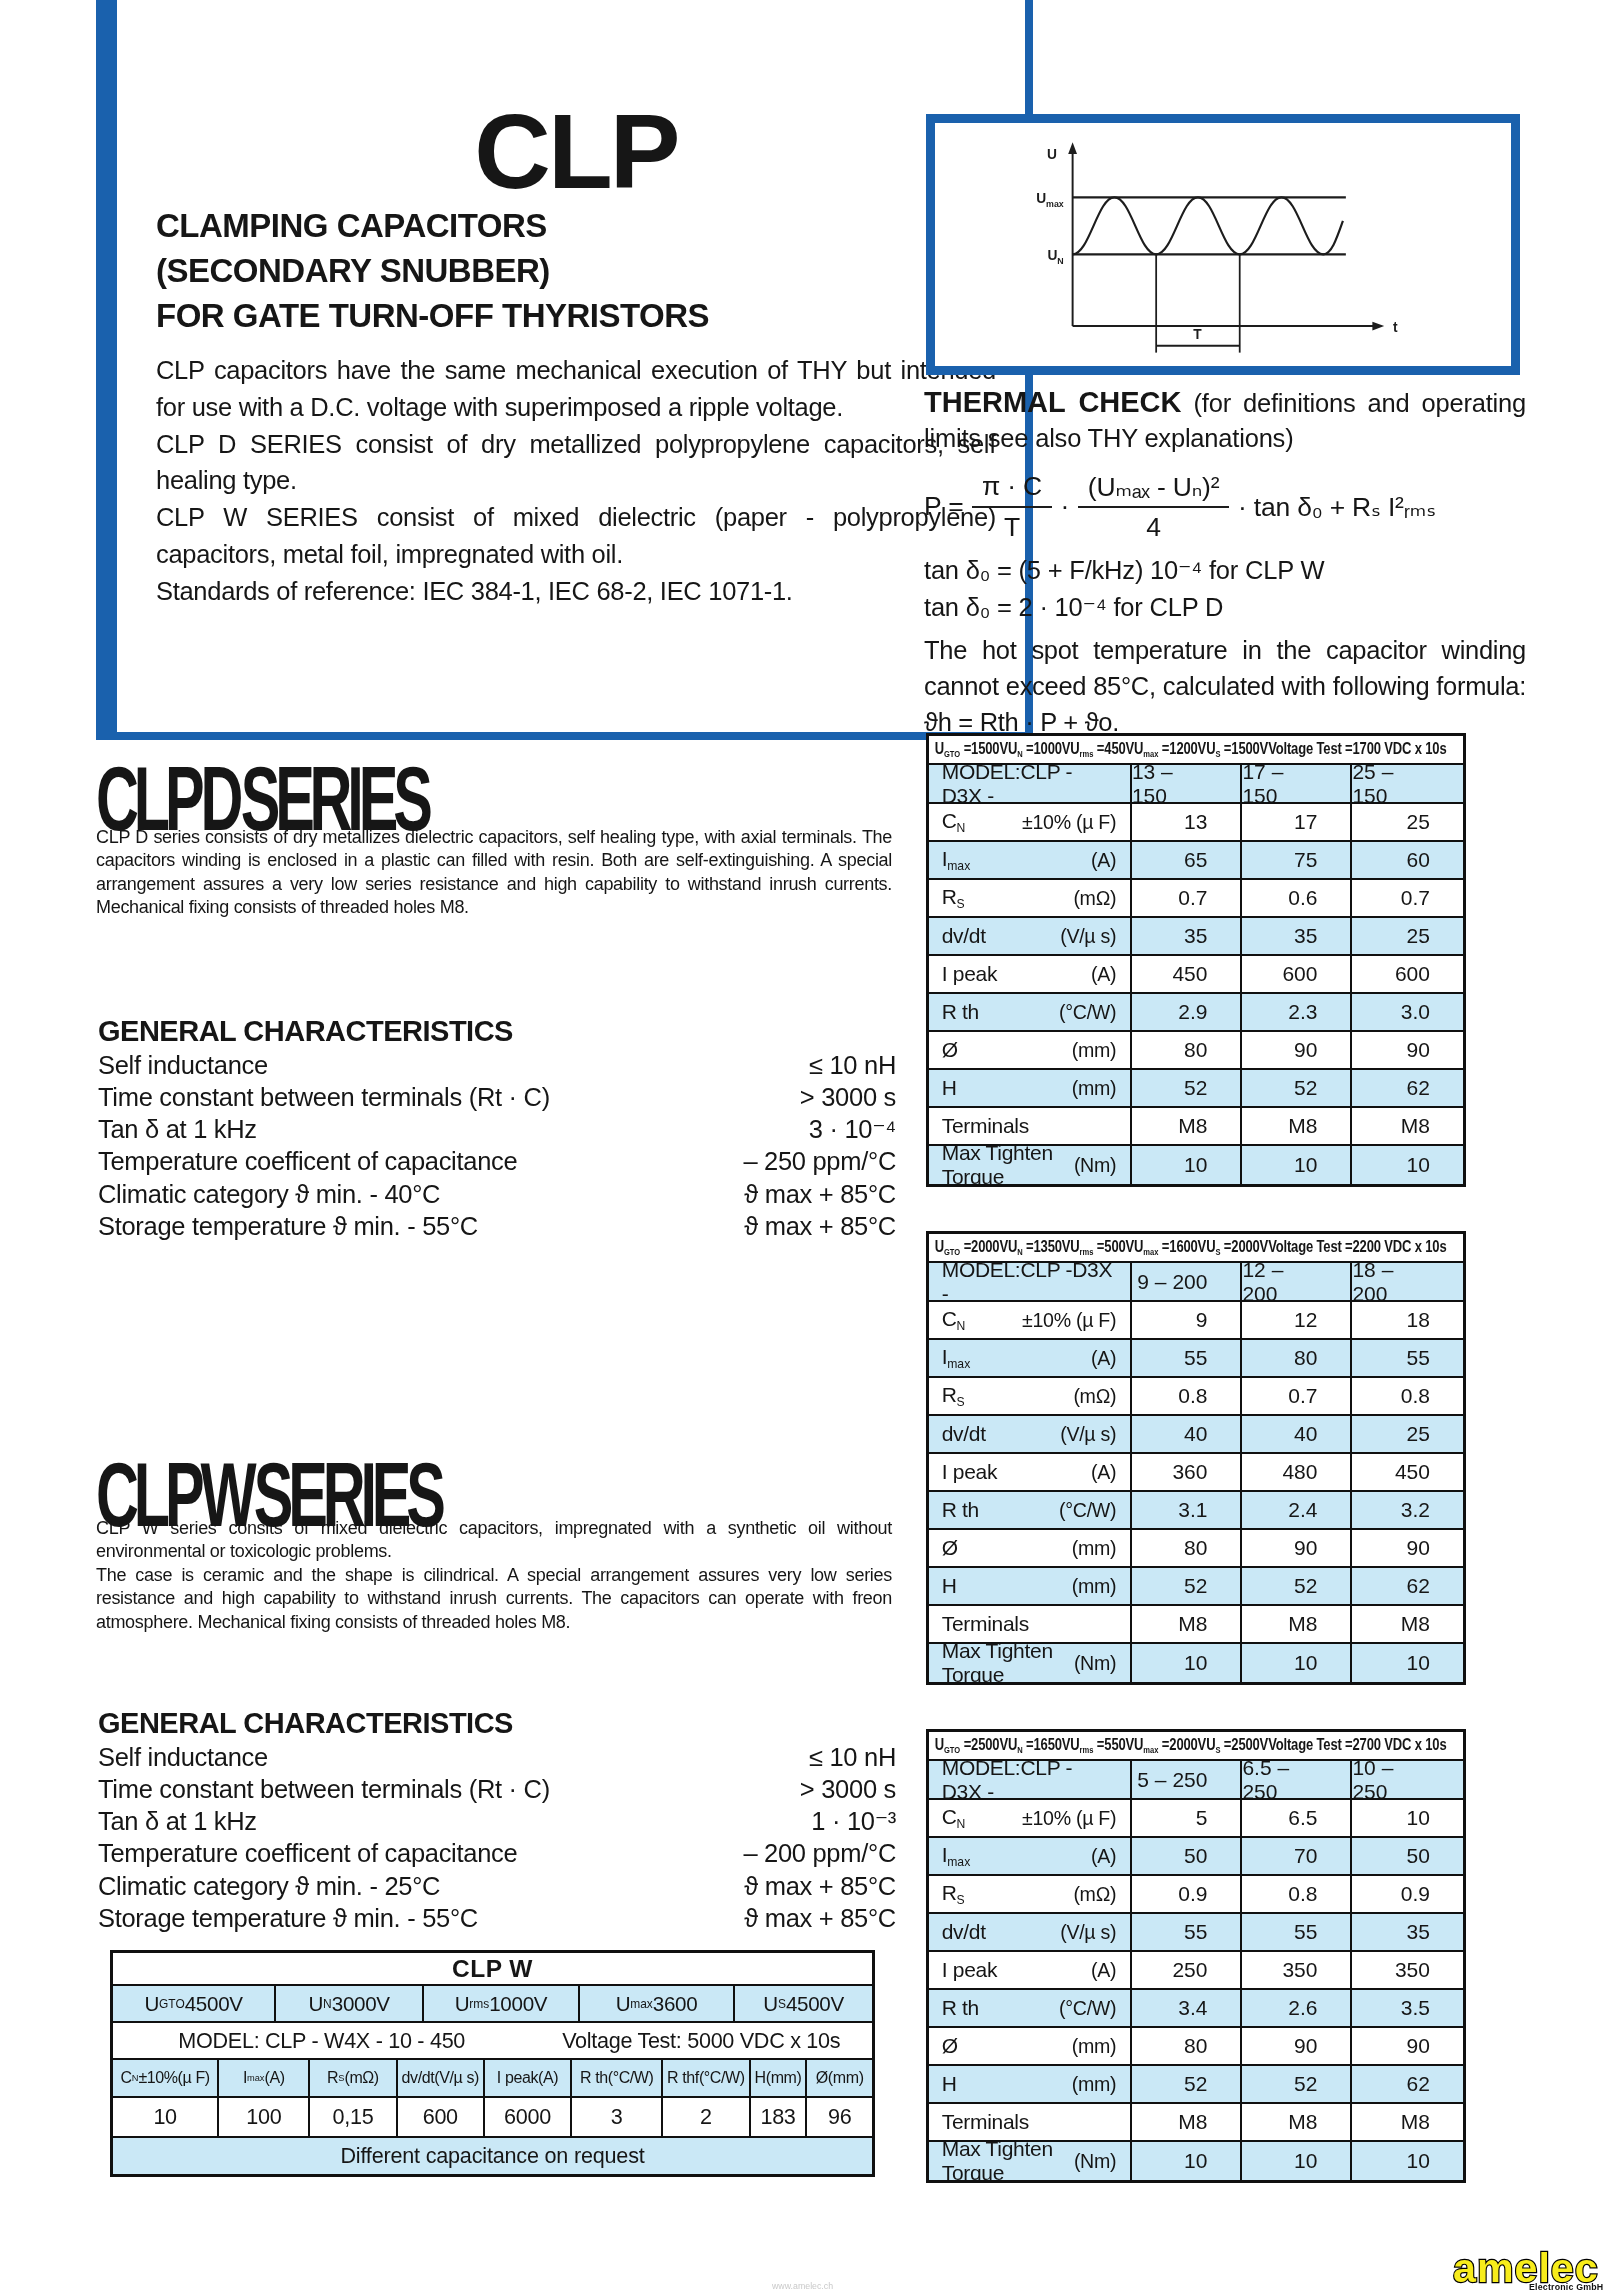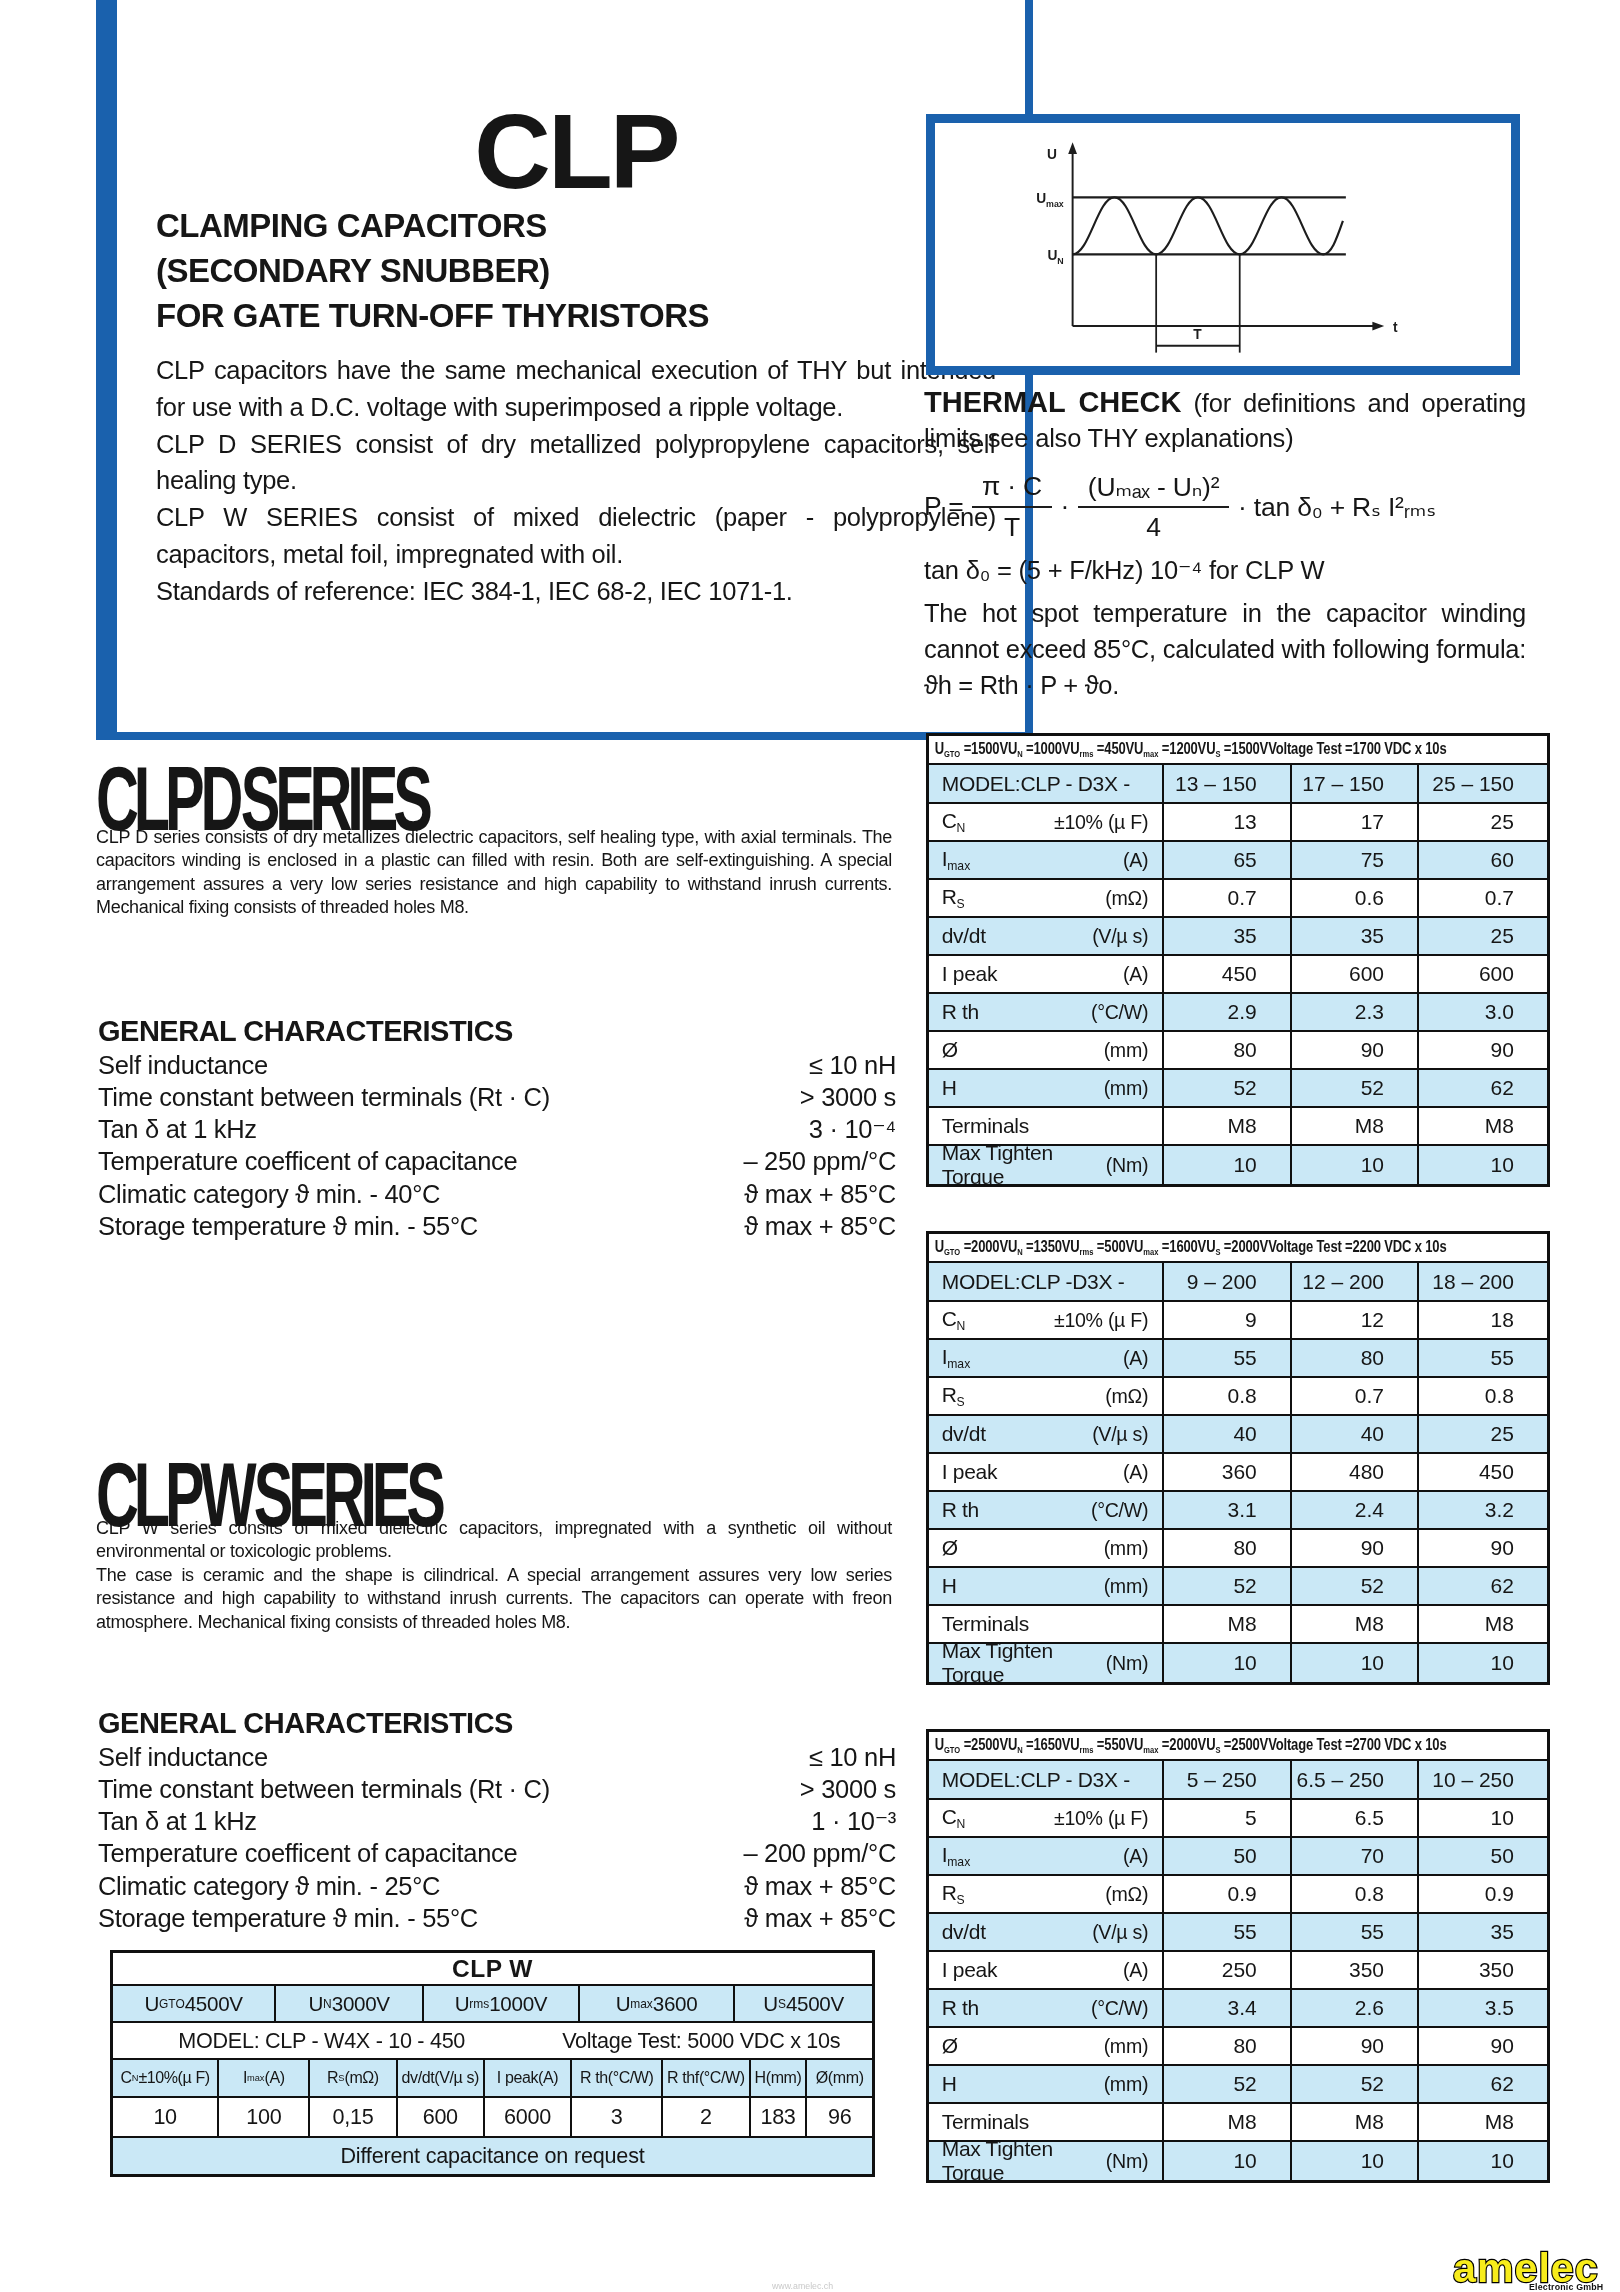--- a/index.html
+++ b/index.html
@@ -34,21 +34,21 @@
 
   
   .series-h { position:absolute; left:96px; font-size:90px; font-weight:700; letter-spacing:-7.8px; word-spacing:-13.7px;
     transform:scaleX(.66); transform-origin:left top; white-space:nowrap; line-height:0.85; }
   .body-par { position:absolute; left:96px; width:796px; font-size:18px; line-height:1.3; text-align:justify; letter-spacing:-0.3px; }
   .gc-title { position:absolute; left:98px; font-size:29px; font-weight:700; letter-spacing:-0.5px; }
   .gc-list { position:absolute; left:98px; width:798px; }
   .gc-row { display:flex; justify-content:space-between; font-size:25.5px; line-height:1.26; letter-spacing:-0.3px; }
 
   
-  .d3x { position:absolute; left:926px; width:624px; border:3.4px solid #101010; background:#fff; }
+  .d3x { position:absolute; left:926px; width:540px; border:3.4px solid #101010; background:#fff; }
   .cond-row { height:29px; display:flex; align-items:center; border-bottom:2.9px solid #101010; overflow:hidden; background:#fff; }
   .conds { display:flex; justify-content:space-between; width:120%; transform:scaleX(.83); transform-origin:left center;
     padding:0 6.9px; font-size:15.7px; font-weight:700; white-space:nowrap; letter-spacing:-0.2px; }
   .trow { display:grid; grid-template-columns:38% 20.7% 20.6% 20.7%; height:38px; border-bottom:2.5px solid #101010; }
   .trow:last-child { border-bottom:none; }
   .model-row { height:39px; }
   .trow.blue { background:#cae8f6; }
   .trow.white { background:#ffffff; }
   .cell { display:flex; align-items:center; border-right:2.7px solid #101010; overflow:hidden; }
   .cell:last-child { border-right:none; }
@@ -132,20 +132,21 @@
           <span class="fden">T</span>
         </span>
       <span>·</span>
       <span class="frac">
           <span class="fnum">(Uₘₐₓ - Uₙ)²</span>
           <span class="fden">4</span>
         </span>
       <span>· tan δ₀ + Rₛ I²ᵣₘₛ</span>
     </div>
     <div class="tan-line">tan δ₀ = (5 + F/kHz) 10⁻⁴  for CLP W</div>
+    <div class="tan-line">tan δ₀ = 2 · 10⁻⁴  for CLP D</div>
     <p class="hotspot">The hot spot temperature in the capacitor winding cannot exceed 85°C, calculated with following formula: ϑh = Rth · P + ϑo.</p>
   </div>
 
   <div class="series-h" style="top:761px">CLP D SERIES</div>
   <div class="body-par" style="top:826px">CLP D series consists of dry metallizes dielectric capacitors, self healing type, with axial terminals. The capacitors winding is enclosed in a plastic can filled with resin. Both are self-extinguishing. A special arrangement assures a very low series resistance and high capability to withstand inrush currents. Mechanical fixing consists of threaded holes M8.</div>
   <div class="gc-title" style="top:1015px">GENERAL CHARACTERISTICS</div>
   <div class="gc-list" style="top:1049px">
       <div class="gc-row">
         <span class="gc-label">Self inductance</span>
         <span class="gc-value">≤ 10 nH</span>

